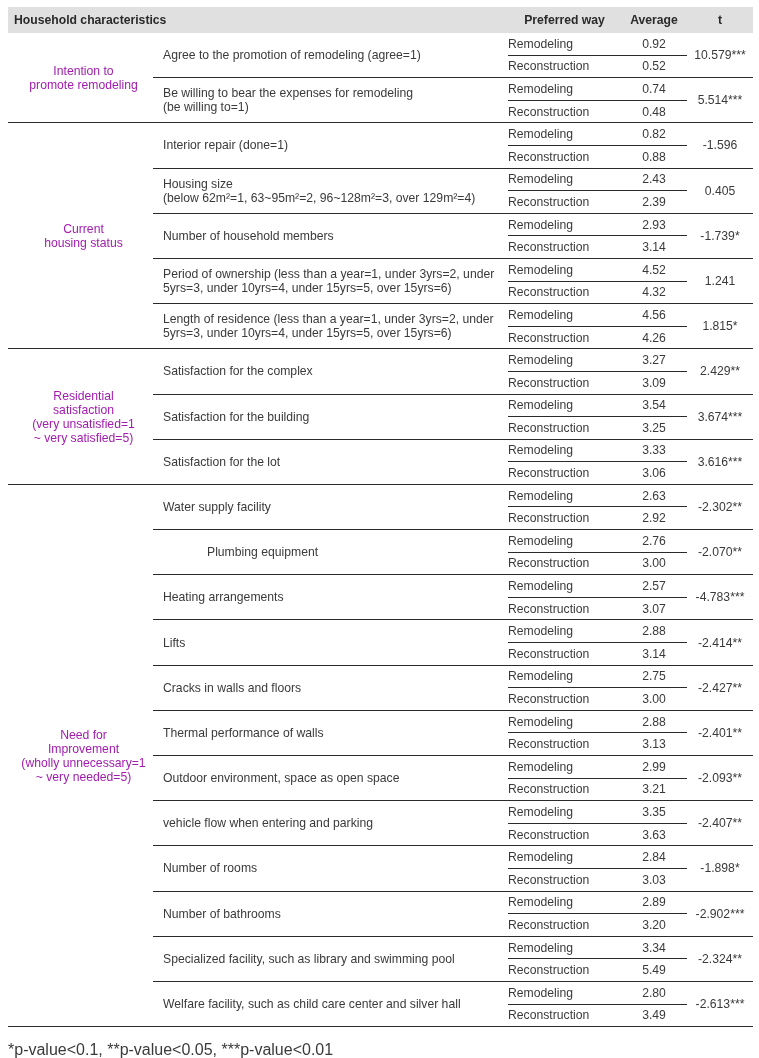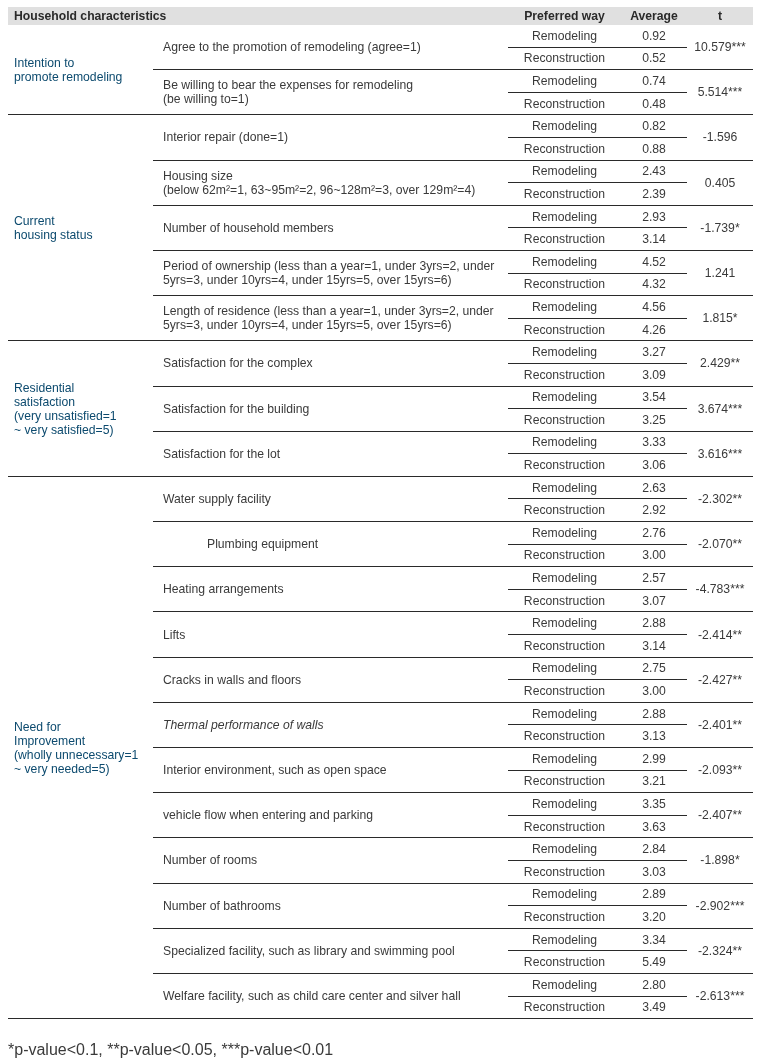--- a/index.html
+++ b/index.html
@@ -6,28 +6,28 @@
     body { width: 759px; height: 1058px; overflow: hidden; position: relative;
            font-family: "Liberation Sans", "DejaVu Sans", sans-serif; color: #3a3a3a; }
     #page { position: absolute; left: 0; top: 0; width: 759px; height: 1058px; }
     table.t { position: absolute; left: 8px; top: 7px; width: 745px; border-collapse: collapse;
               table-layout: fixed; font-size: 12.2px; }
     table.t col.c1 { width: 145px; }
     table.t col.c2 { width: 355px; }
     table.t col.c3 { width: 113px; }
     table.t col.c4 { width: 66px; }
     table.t col.c5 { width: 66px; }
-    thead th { background: #e0e0e0; color: #2a2a2a; font-weight: bold; height: 18px; padding: 0;
+    thead th { background: #e0e0e0; color: #2a2a2a; font-weight: bold; height: 26px; padding: 0;
                font-size: 12.2px; }
     thead th.h1 { text-align: left; padding-left: 6px; }
     thead th.hc { text-align: center; }
     td { padding: 0; vertical-align: middle; line-height: 14px; }
-    td.grp { padding-left: 6px; text-align: left; border-bottom: 1.3px solid #2a2a2a; color: #0c4a6e; }
+    td.grp { padding-left: 6px; text-align: center; border-bottom: 1.3px solid #2a2a2a; color: #a21caf; }
     td.item { padding-left: 10px; border-bottom: 1.3px solid #2a2a2a; }
-    td.way { text-align: center; height: 21.6px; }
+    td.way { height: 21.6px; }
     td.avg { text-align: center; }
     td.tval { text-align: center; border-bottom: 1.3px solid #2a2a2a; }
     tr.r1 td.way, tr.r1 td.avg { border-bottom: 1px solid #2a2a2a; }
     tr.r2 td.way, tr.r2 td.avg { border-bottom: 1.3px solid #2a2a2a; }
     .footnote { position: absolute; left: 8px; top: 1041px; font-size: 16px; color: #3a3a3a; }
   </style>
 </head>
 <body>
 
 <div id="page">
@@ -208,31 +208,31 @@
           <td class="item" rowspan="2"><span style="white-space: pre-line;">Cracks in walls and floors</span></td>
           <td class="way">Remodeling</td>
           <td class="avg">2.75</td>
           <td class="tval" rowspan="2">-2.427**</td>
         </tr>
         <tr class="r2">
           <td class="way">Reconstruction</td>
           <td class="avg">3.00</td>
         </tr>
         <tr class="r1">
-          <td class="item" rowspan="2"><span style="white-space: pre-line; font-style: italic;">Thermal performance of walls</span></td>
+          <td class="item" rowspan="2"><span style="white-space: pre-line;">Thermal performance of walls</span></td>
           <td class="way">Remodeling</td>
           <td class="avg">2.88</td>
           <td class="tval" rowspan="2">-2.401**</td>
         </tr>
         <tr class="r2">
           <td class="way">Reconstruction</td>
           <td class="avg">3.13</td>
         </tr>
         <tr class="r1">
-          <td class="item" rowspan="2"><span style="white-space: pre-line;">Interior environment, such as open space</span></td>
+          <td class="item" rowspan="2"><span style="white-space: pre-line;">Outdoor environment, space as open space</span></td>
           <td class="way">Remodeling</td>
           <td class="avg">2.99</td>
           <td class="tval" rowspan="2">-2.093**</td>
         </tr>
         <tr class="r2">
           <td class="way">Reconstruction</td>
           <td class="avg">3.21</td>
         </tr>
         <tr class="r1">
           <td class="item" rowspan="2"><span style="white-space: pre-line;">vehicle flow when entering and parking</span></td>

